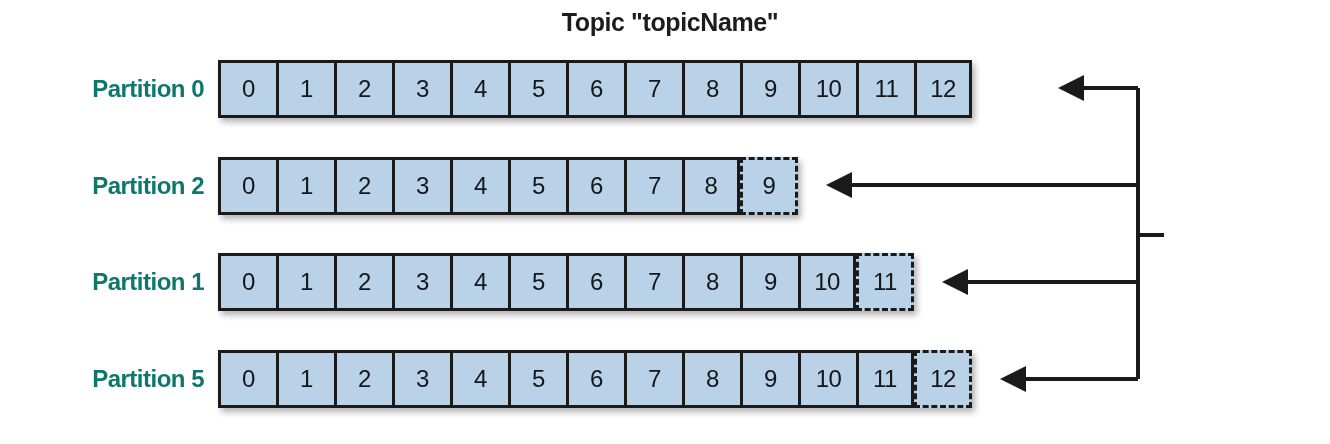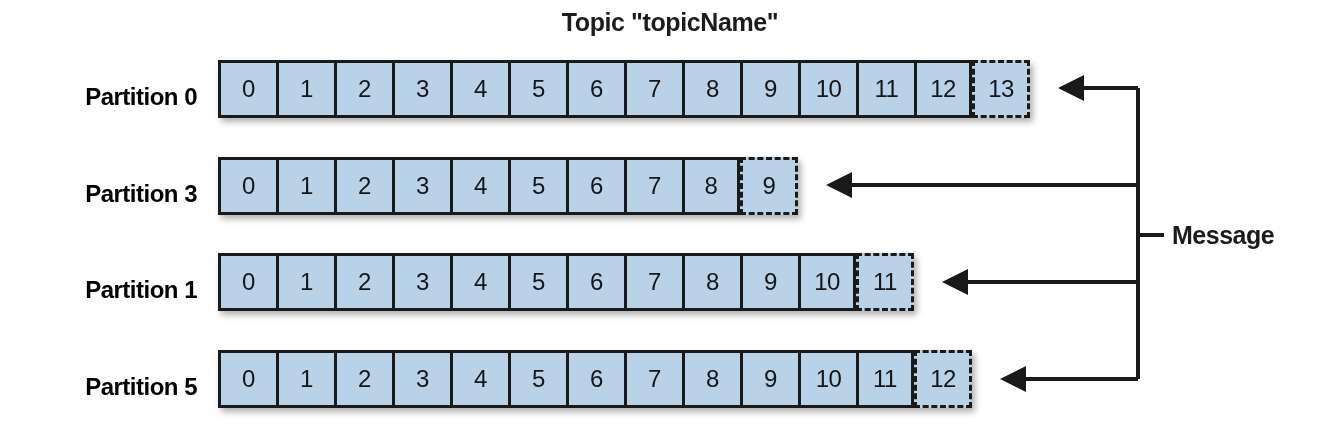--- a/index.html
+++ b/index.html
@@ -38,28 +38,28 @@
     letter-spacing: -0.4px;
     white-space: nowrap;
   }
   .partition-row {
     position: absolute;
     height: 58px;
   }
   .partition-label {
     position: absolute;
     right: 100%;
-    top: 8px;
+    top: 0;
     height: 58px;
     line-height: 58px;
-    padding-right: 21px;
+    padding-right: 14px;
     font-family: "Liberation Sans", sans-serif;
     font-size: 24px;
     font-weight: 600;
-    color: #000000;
+    color: #0f766e;
     letter-spacing: -0.5px;
     white-space: nowrap;
   }
   .cells {
     position: absolute;
     left: 0;
     top: 0;
     display: flex;
     filter: drop-shadow(3px 4px 3px rgba(0,0,0,0.30));
   }
@@ -128,25 +128,24 @@
           <div class="cell">3</div>
           <div class="cell">4</div>
           <div class="cell">5</div>
           <div class="cell">6</div>
           <div class="cell">7</div>
           <div class="cell">8</div>
           <div class="cell">9</div>
           <div class="cell">10</div>
           <div class="cell">11</div>
           <div class="cell last-solid">12</div>
-          <div class="cell pending">13</div>
         </div>
       </div>
       <div class="partition-row" style="left: 218px; top: 157px;">
-        <div class="partition-label">Partition 3</div>
+        <div class="partition-label">Partition 2</div>
         <div class="cells">
           <div class="cell">0</div>
           <div class="cell">1</div>
           <div class="cell">2</div>
           <div class="cell">3</div>
           <div class="cell">4</div>
           <div class="cell">5</div>
           <div class="cell">6</div>
           <div class="cell">7</div>
           <div class="cell last-solid">8</div>
@@ -184,16 +183,15 @@
           <div class="cell">8</div>
           <div class="cell">9</div>
           <div class="cell">10</div>
           <div class="cell last-solid">11</div>
           <div class="cell pending">12</div>
         </div>
       </div>
     </div>
 
   <div class="msg-writes-label" id="msg-writes-label" style="left: 1172px; top: 220px;">
-    <div>Message</div>
   </div>
 
 </div>
 
 </body></html>

